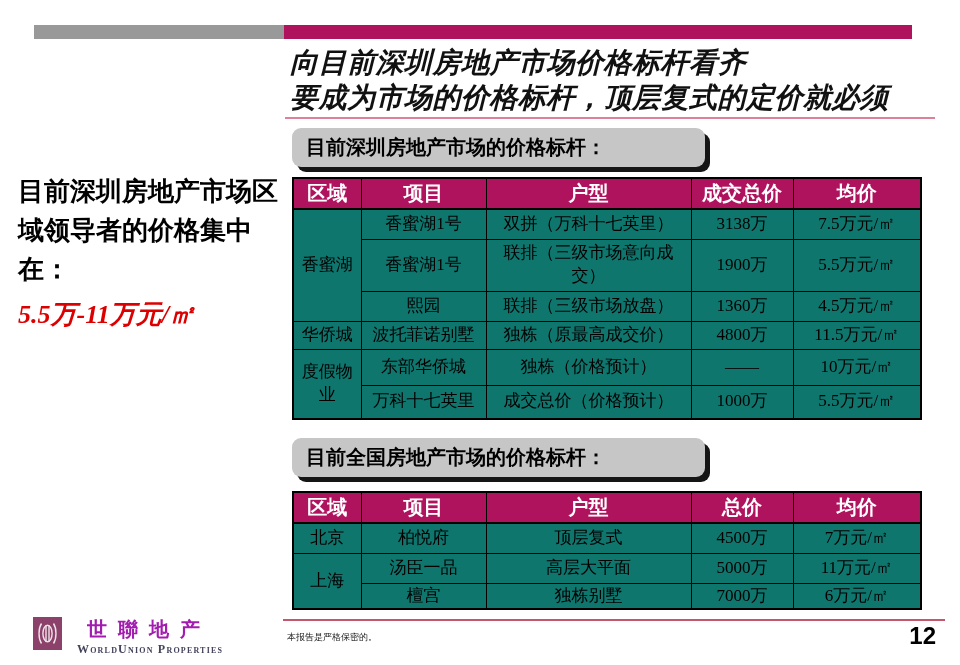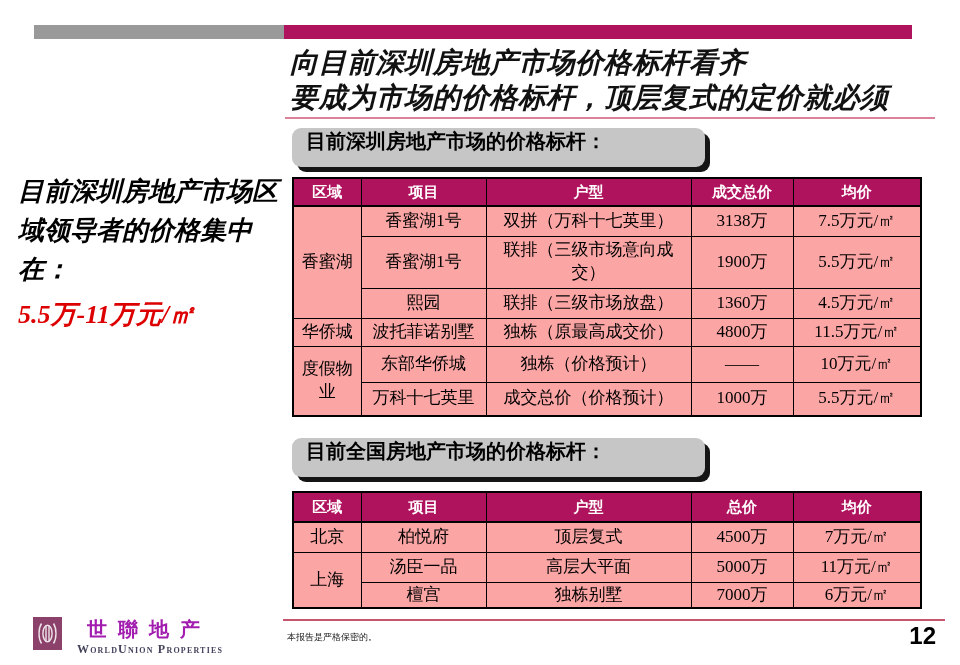--- a/index.html
+++ b/index.html
@@ -29,36 +29,36 @@
     letter-spacing: 0.5px;
   }
   .title-underline {
     position: absolute; left: 285px; top: 117px; width: 650px; height: 2px;
     background: var(--rose, #dd8099);
   }
   
   .sidebar-lead {
     position: absolute; left: 18px; top: 172px; width: 262px;
     font-family: "Liberation Serif", "DejaVu Serif", serif;
-    font-style: italic; font-weight: bold;
+    font-weight: bold;
     font-size: 26px; line-height: 39px; color: #000;
   }
   .sidebar-range {
     position: absolute; left: 18px; top: 297px; width: 270px;
     font-family: "Liberation Serif", "DejaVu Serif", serif;
     font-style: italic; font-weight: bold;
     font-size: 26px; color: var(--red, #dd0000);
   }
   
   .graybox {
     position: absolute; left: 292px; width: 413px; height: 39px;
     background: var(--box-gray, #c6c6c6);
     border-radius: 9px;
     box-shadow: 5px 5px 0 0 #151515;
-    display: flex; align-items: flex-start;
+    display: flex; align-items: center;
     padding-left: 14px; box-sizing: border-box;
     font-weight: bold; font-size: 20px; color: #000;
   }
   .box1 { top: 128px; }
   .box2 { top: 438px; }
   
   table.t {
     position: absolute; left: 292px;
     border-collapse: collapse; table-layout: fixed;
     width: 628px;
@@ -68,27 +68,27 @@
   .t2 { top: 491px; }
   table.t th, table.t td {
     border: 1px solid #000;
     text-align: center; vertical-align: middle;
     padding: 1px 2px; overflow: hidden;
   }
   table.t th {
     background: var(--accent, #b0135e);
     color: #fff;
     font-family: "Liberation Sans", "DejaVu Sans", sans-serif;
-    font-weight: bold; font-size: 15px;
+    font-weight: bold; font-size: 20px;
     border-bottom: 2px solid #000;
     margin-top: 44px;
   }
   table.t td {
     font-family: "Liberation Serif", "DejaVu Serif", serif;
-    font-size: 17px; color: #000; background: #fca5a5;
+    font-size: 17px; color: #000; background: #0f766e;
     line-height: 1.35;
   }
   
   .footer-line {
     position: absolute; left: 283px; top: 619px; width: 662px; height: 2px;
     background: var(--rose-dark, #c4566e);
   }
   .logo-square {
     position: absolute; left: 33px; top: 617px; width: 29px; height: 33px;
     background: var(--logo-purple, #8b4169);

